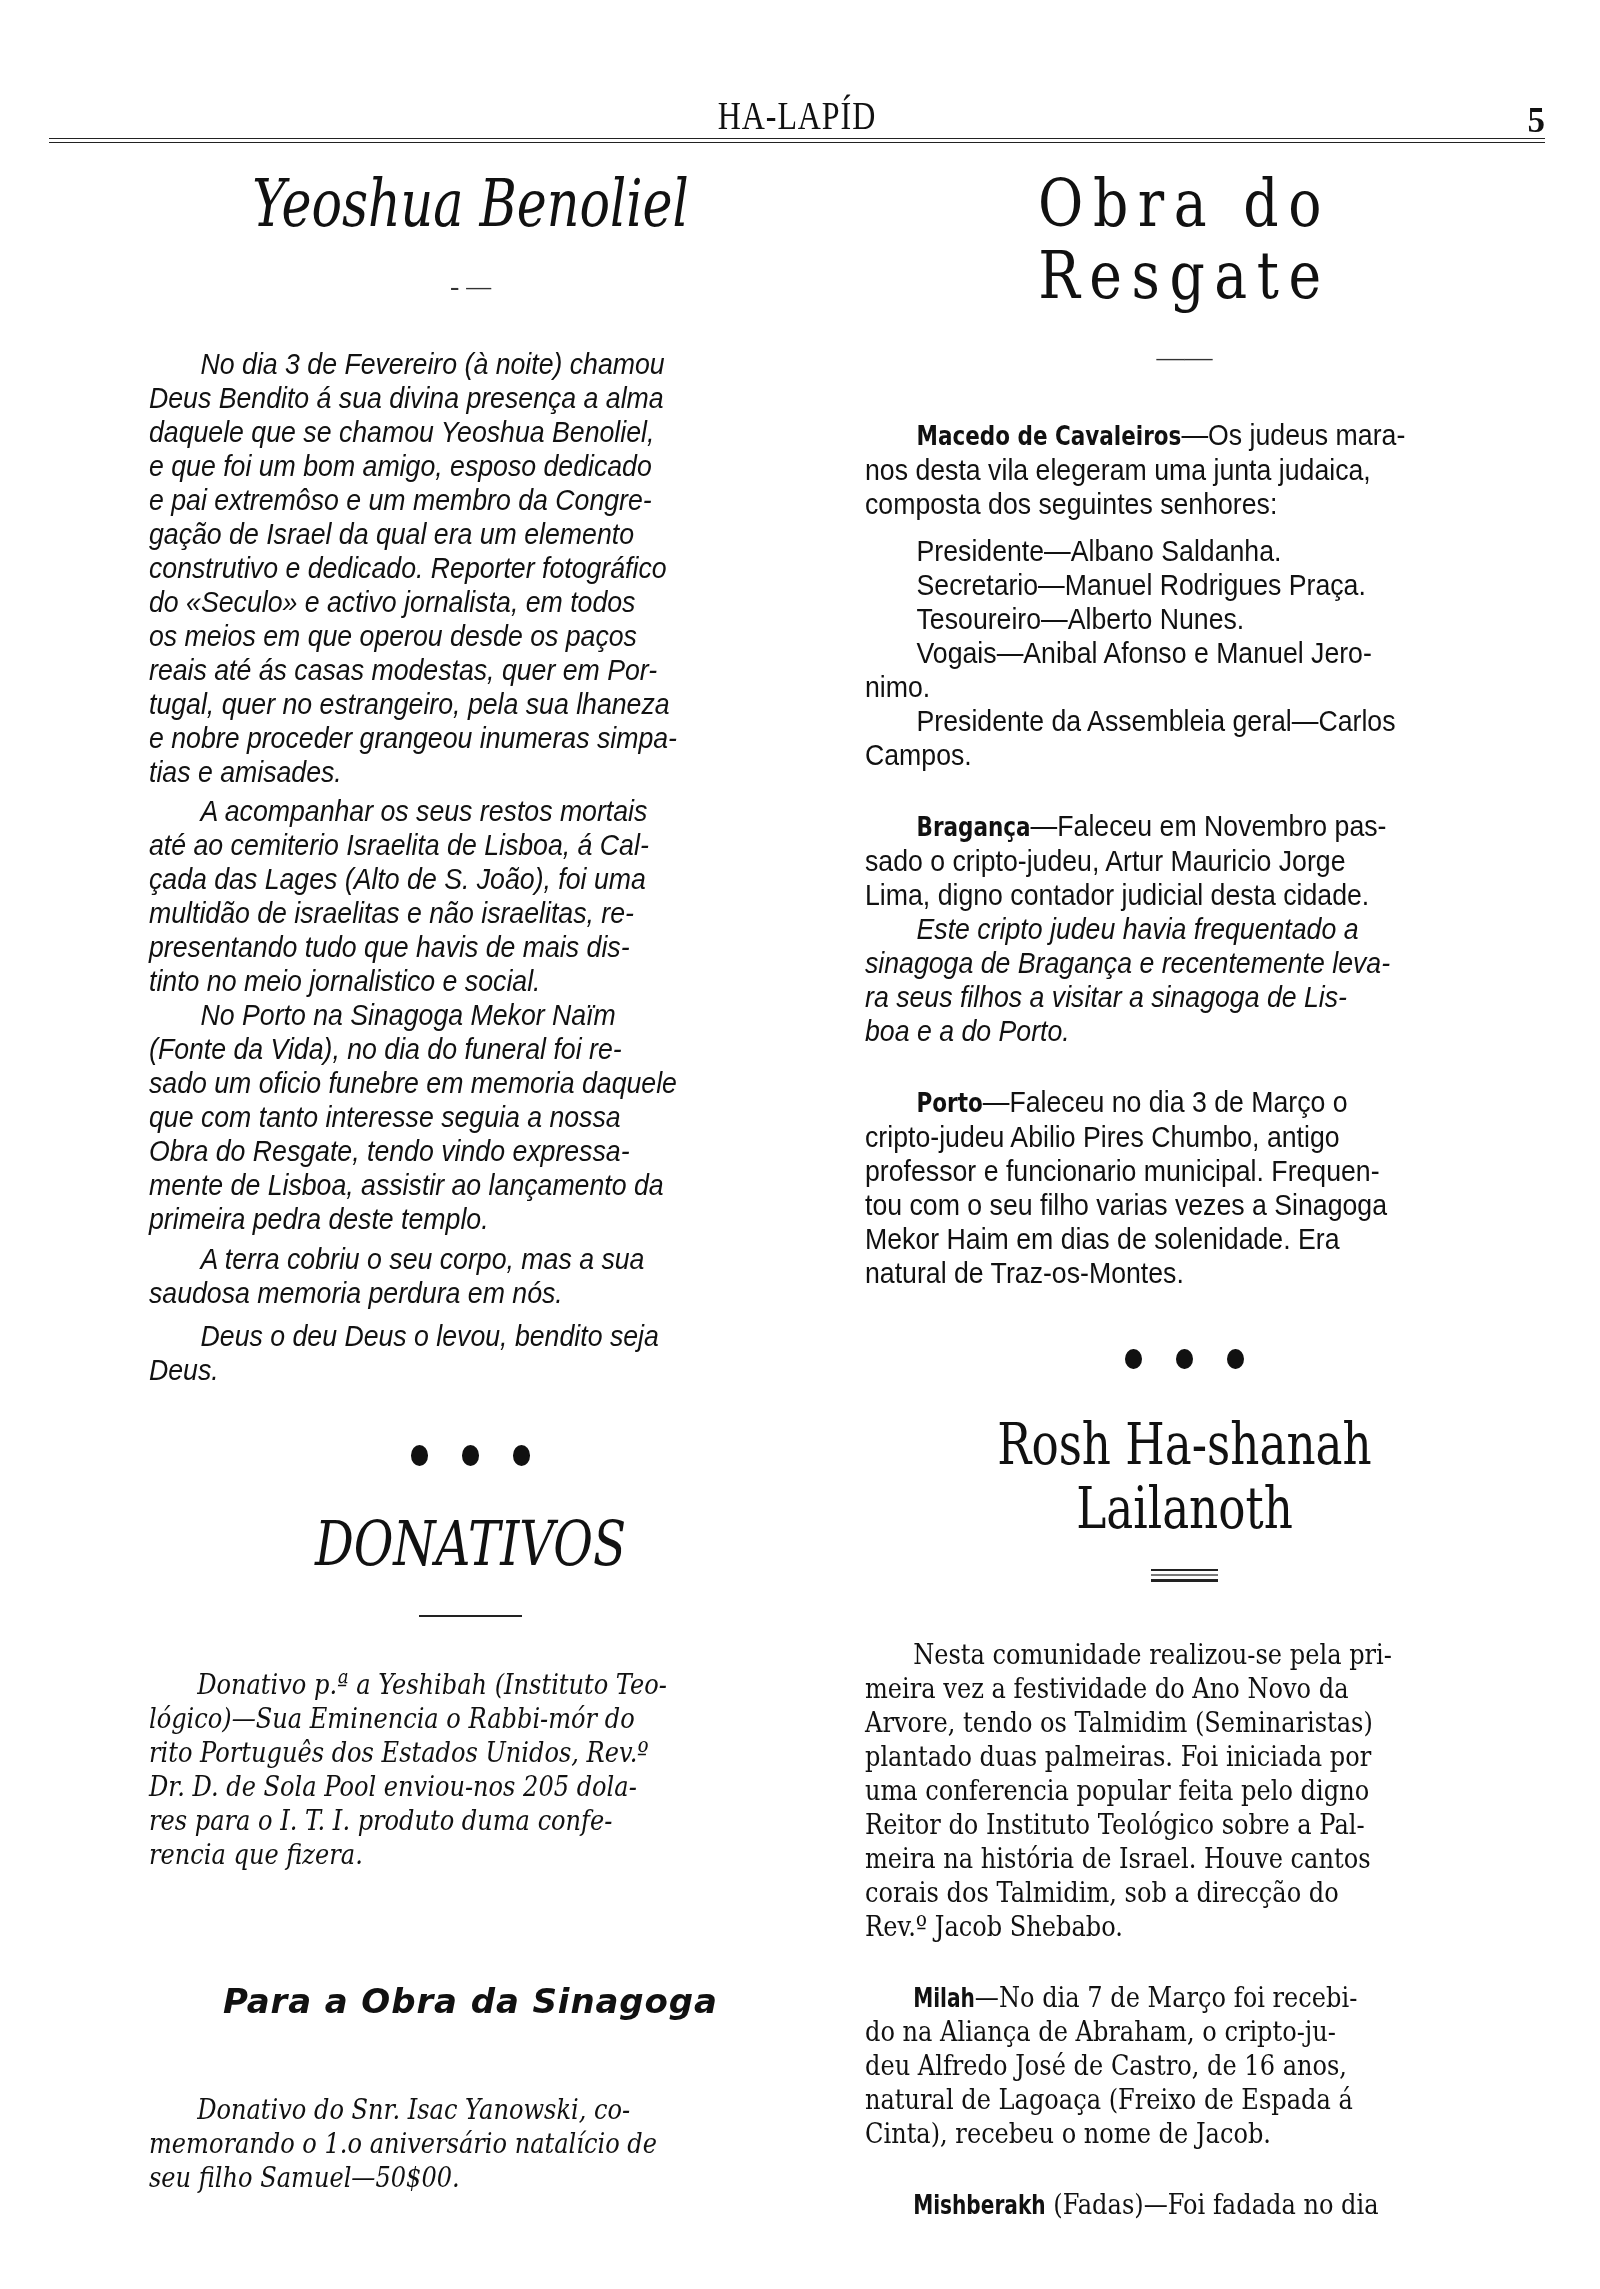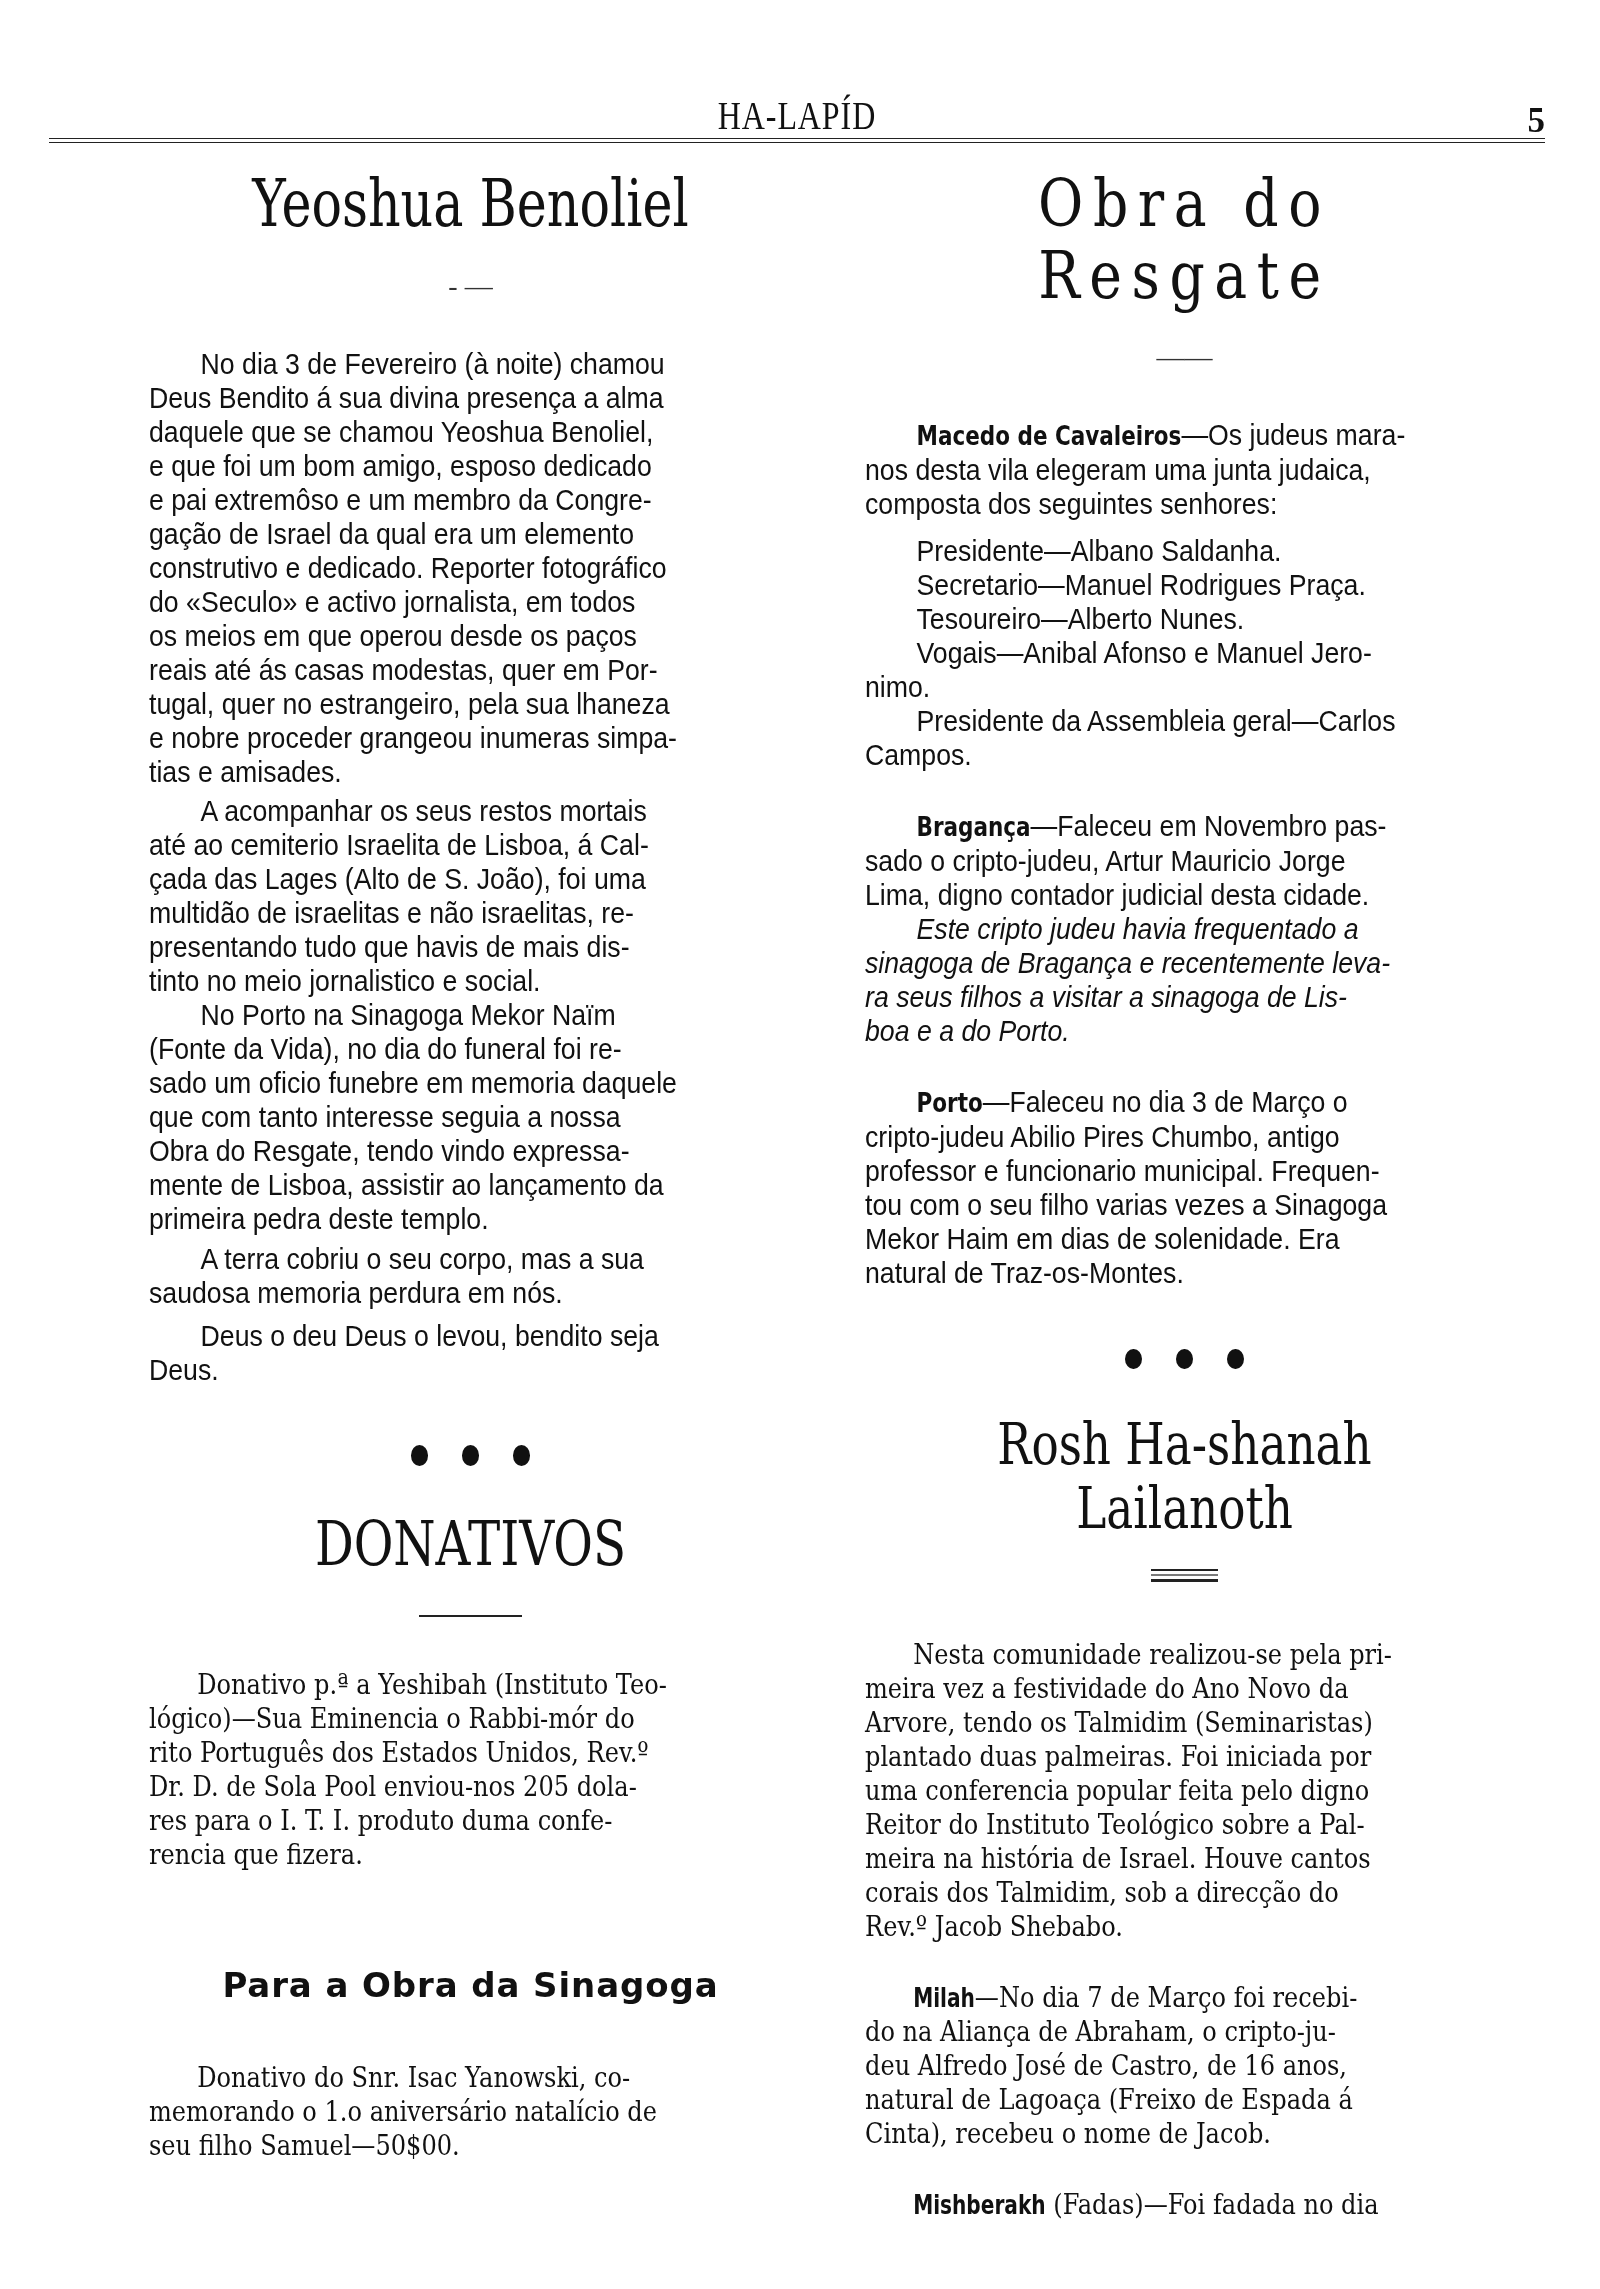--- a/index.html
+++ b/index.html
@@ -16,21 +16,21 @@
     transform: scaleY(1.25); transform-origin: top;
   }
   .page-number {
     position: absolute; right: 0; top: 7.5px; font-size: 35px; font-weight: bold;
   }
   .head-rule {
     position: absolute; left: 0; right: 0; top: 45px; height: 0;
     border-top: 1.9px solid #222; border-bottom: 1.9px solid #222; padding-top: 2.8px;
   }
   .column { position: absolute; top: 168px; }
-  .col-left { left: 149px; width: 643px; }
+  .col-left { left: 149px; width: 643px; font-style: italic; }
   .col-right { left: 865px; width: 639px; }
 
   .headline {
     text-align: center; font-size: 65px; font-weight: normal; margin: 0;
     font-family: "DejaVu Serif", "Liberation Serif", serif;
     transform: scaleX(0.78); line-height: 1.1; letter-spacing: 0;
   }
   .headline.spaced { letter-spacing: 11.2px; transform: scaleX(0.85); }
   .dash-ornament { text-align: center; font-size: 28px; margin: 30px 0 45px; color: #333; }
 
@@ -54,21 +54,21 @@
 
   .bullets { text-align: center; font-size: 26px; letter-spacing: 37px; margin: 0; }
   .bullets span { display: inline-block; width: 17px; height: 20.5px; border-radius: 50%; background: #111; margin: 0 17px; }
 
   .short-rule { width: 103px; margin: 37px auto 51px; border-top: 2.8px solid #222; }
   .tiny-ornament { width: 67px; margin: 28px auto 56px; }
   .tiny-ornament div { height: 2.8px; background: #222; margin: 2.8px 0; }
 
   .sub-headline {
     text-align: center; font-family: "DejaVu Sans", sans-serif; font-weight: bold;
-    font-size: 34px; margin: 0; letter-spacing: 0.9px;
+    font-size: 34px; margin: 16px; letter-spacing: 0.9px;
   }
   .lead { font-weight: bold; font-family: "DejaVu Sans Condensed", "DejaVu Sans", sans-serif; font-size: 26px; }
   em { font-style: italic; }
   .officers p { text-indent: 56px; }
 </style>
 </head>
 <body>
 
 <div class="running-head">
   <div class="running-title">HA-LAPÍD</div>

